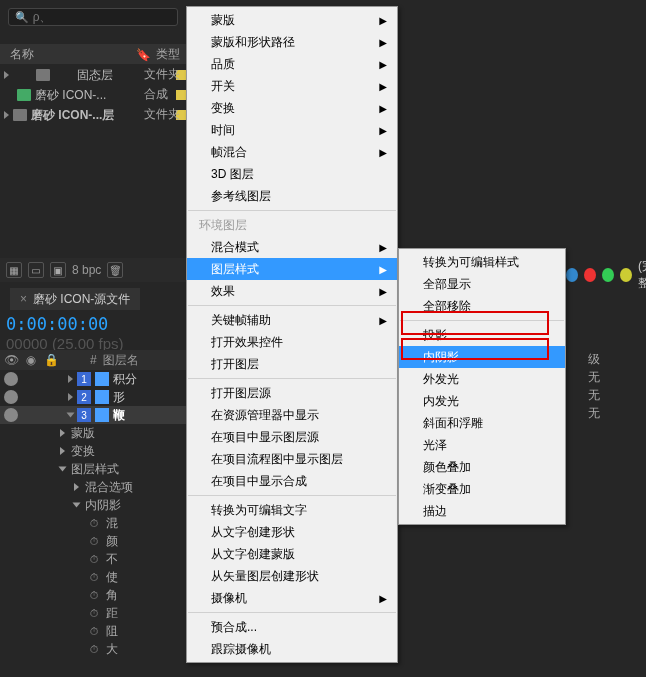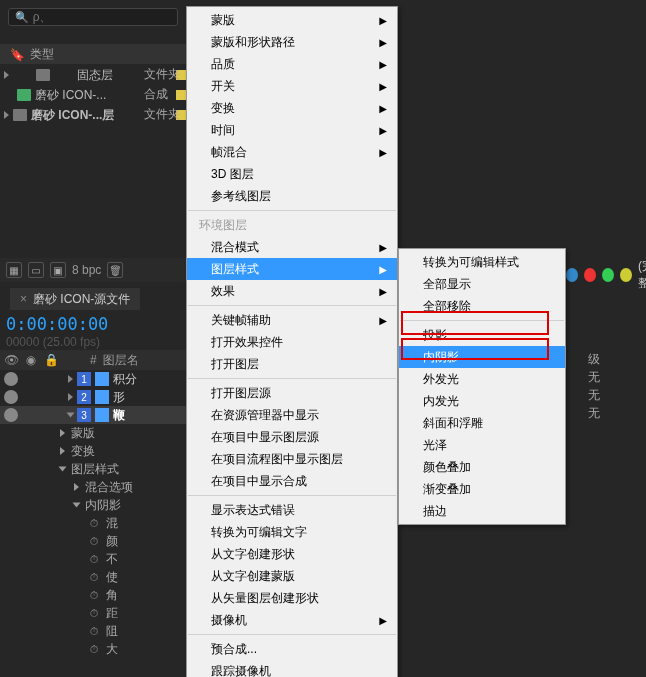--- a/index.html
+++ b/index.html
@@ -15,21 +15,21 @@
   .tw { display:inline-block; width:0;height:0;border-top:4px solid transparent;border-bottom:4px solid transparent;border-left:5px solid #888; }
   .folder { width:14px;height:12px;background:#777;border-radius:1px;display:inline-block; }
   .compic { width:14px;height:12px;background:#4a6;display:inline-block;border-radius:1px; }
   .swatch { width:10px;height:10px; display:inline-block; }
   
   .statusbar { position:absolute; top:258px; left:0; width:190px; height:24px; background:#2a2a2a; display:flex; align-items:center; gap:6px; padding:0 6px; color:#999;}
   .statusbar .ico { width:16px;height:16px;display:flex;align-items:center;justify-content:center;border:1px solid #555;border-radius:2px;color:#aaa;font-size:10px;}
   
   .comp-tab { position:absolute; top:288px; left:10px; height:22px; padding:0 10px; background:#333; display:flex; align-items:center; color:#ccc; }
   .timecode { position:absolute; top:314px; left:6px; color:#2aa3ff; font-size:17px; font-family:monospace; }
-  .fps { position:absolute; top:335px; left:6px; color:#555; font-size:12px; }
+  .fps { position:absolute; top:335px; left:6px; color:#555; font-size:15px; }
   
   .tl-head { position:absolute; top:350px; left:0; width:200px; height:20px; background:#2e2e2e; display:flex; align-items:center; gap:6px; color:#999; padding-left:4px;}
   .tl-head .eye { width:14px; text-align:center; }
   .tl-row { position:absolute; left:0; width:200px; height:18px; display:flex; align-items:center; padding-left:4px; gap:4px; color:#ccc; }
   .tl-row .eye { width:14px;height:14px;border-radius:50%;background:#888;}
   .tl-row .idx { width:14px;height:14px;background:#3a6ad4;color:#fff;display:flex;align-items:center;justify-content:center;font-size:10px;}
   .tl-row .psic { width:14px;height:14px;background:#4aa0ff;display:inline-block;}
   .tl-row.tr1{top:370px;} .tl-row.tr2{top:388px;} .tl-row.tr3{top:406px;}
   .tree { position:absolute; left:60px; width:140px; color:#aaa; }
   .tree .node { height:18px; display:flex; align-items:center; gap:6px; }
@@ -59,20 +59,21 @@
   .rlabels div { height:18px; display:flex; align-items:center; }
 </style>
 </head>
 <body>
 
 <div class="proj-search">
   <span class="icon">🔍</span>
   <span style="color:#777">ρ、</span>
 </div>
 <div class="proj-header">
+  <span class="col-name">名称</span>
   <span class="tag">🔖</span>
   <span>类型</span>
 </div>
 <div class="proj-row r1">
   <span class="tw"></span>
   <span class="folder"></span>
   <span style="flex:1">固态层</span>
   <span class="swatch" style="background:#e0c84a"></span>
 </div>
 <div class="proj-row r2">
@@ -230,21 +231,20 @@
     <div class="item">关键帧辅助<span class="arrow">▶</span></div>
     <div class="item">打开效果控件</div>
     <div class="item">打开图层</div>
     <div class="sep"></div>
     <div class="item">打开图层源</div>
     <div class="item">在资源管理器中显示</div>
     <div class="item">在项目中显示图层源</div>
     <div class="item">在项目流程图中显示图层</div>
     <div class="item">在项目中显示合成</div>
     <div class="sep"></div>
-    <div class="item">显示表达式错误</div>
     <div class="item">转换为可编辑文字</div>
     <div class="item">从文字创建形状</div>
     <div class="item">从文字创建蒙版</div>
     <div class="item">从矢量图层创建形状</div>
     <div class="item">摄像机<span class="arrow">▶</span></div>
     <div class="sep"></div>
     <div class="item">预合成...</div>
     <div class="item">跟踪摄像机</div>
   </div>
 

